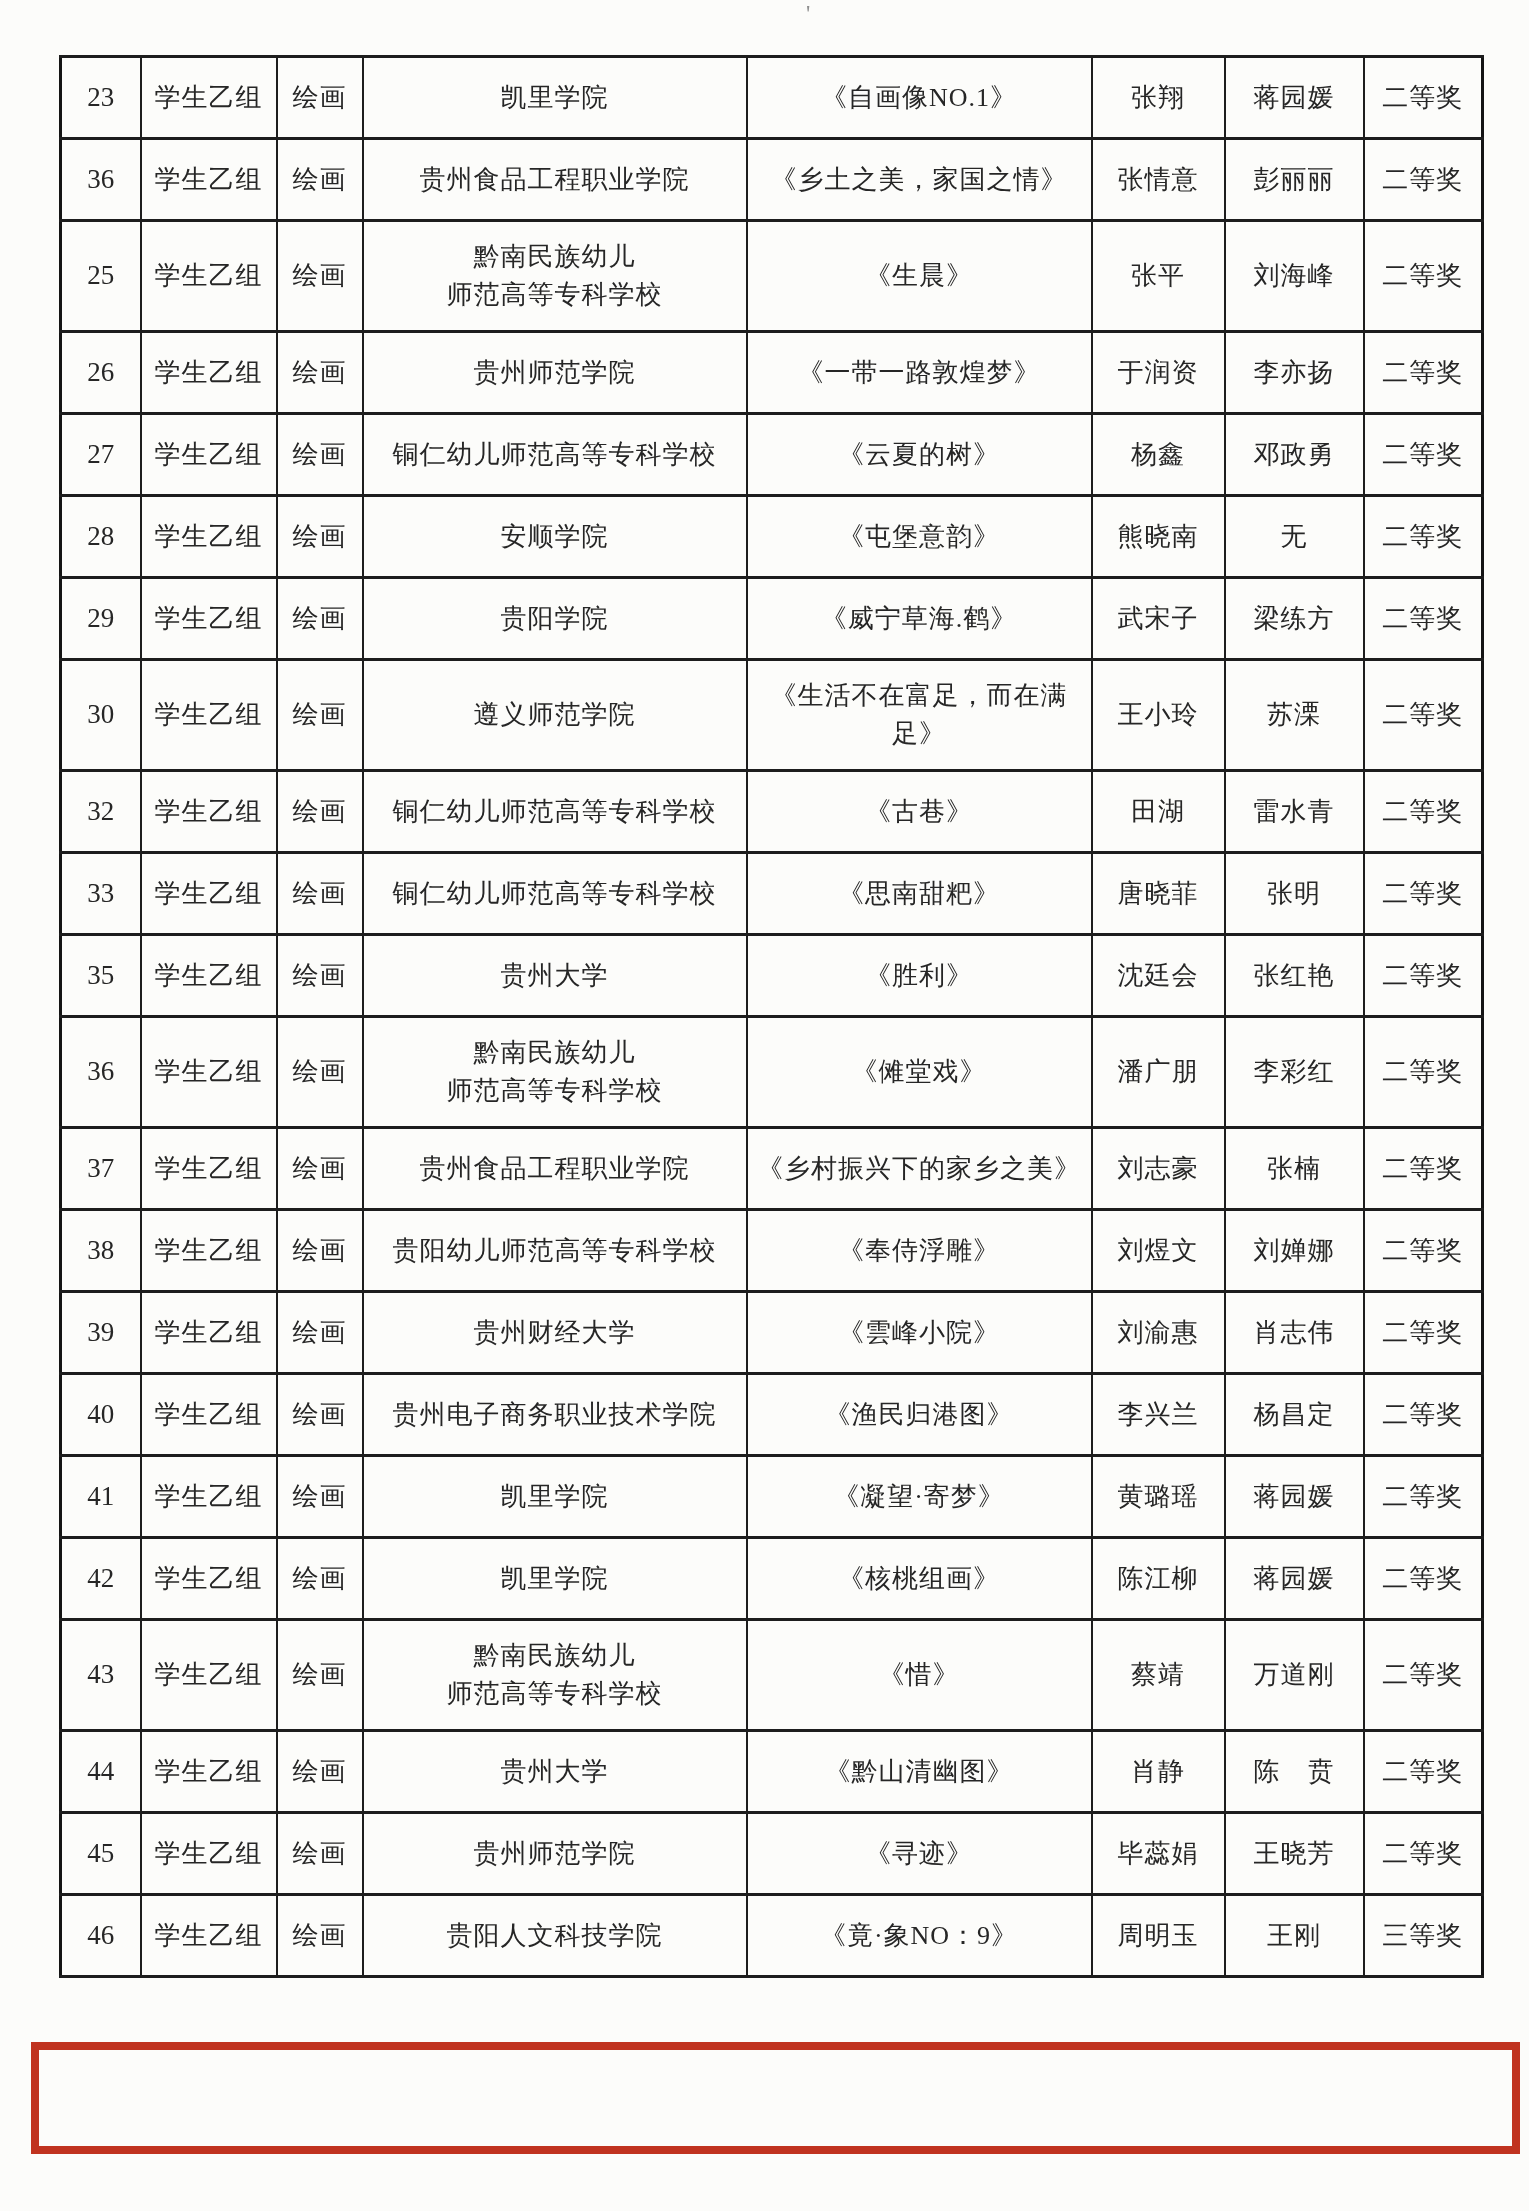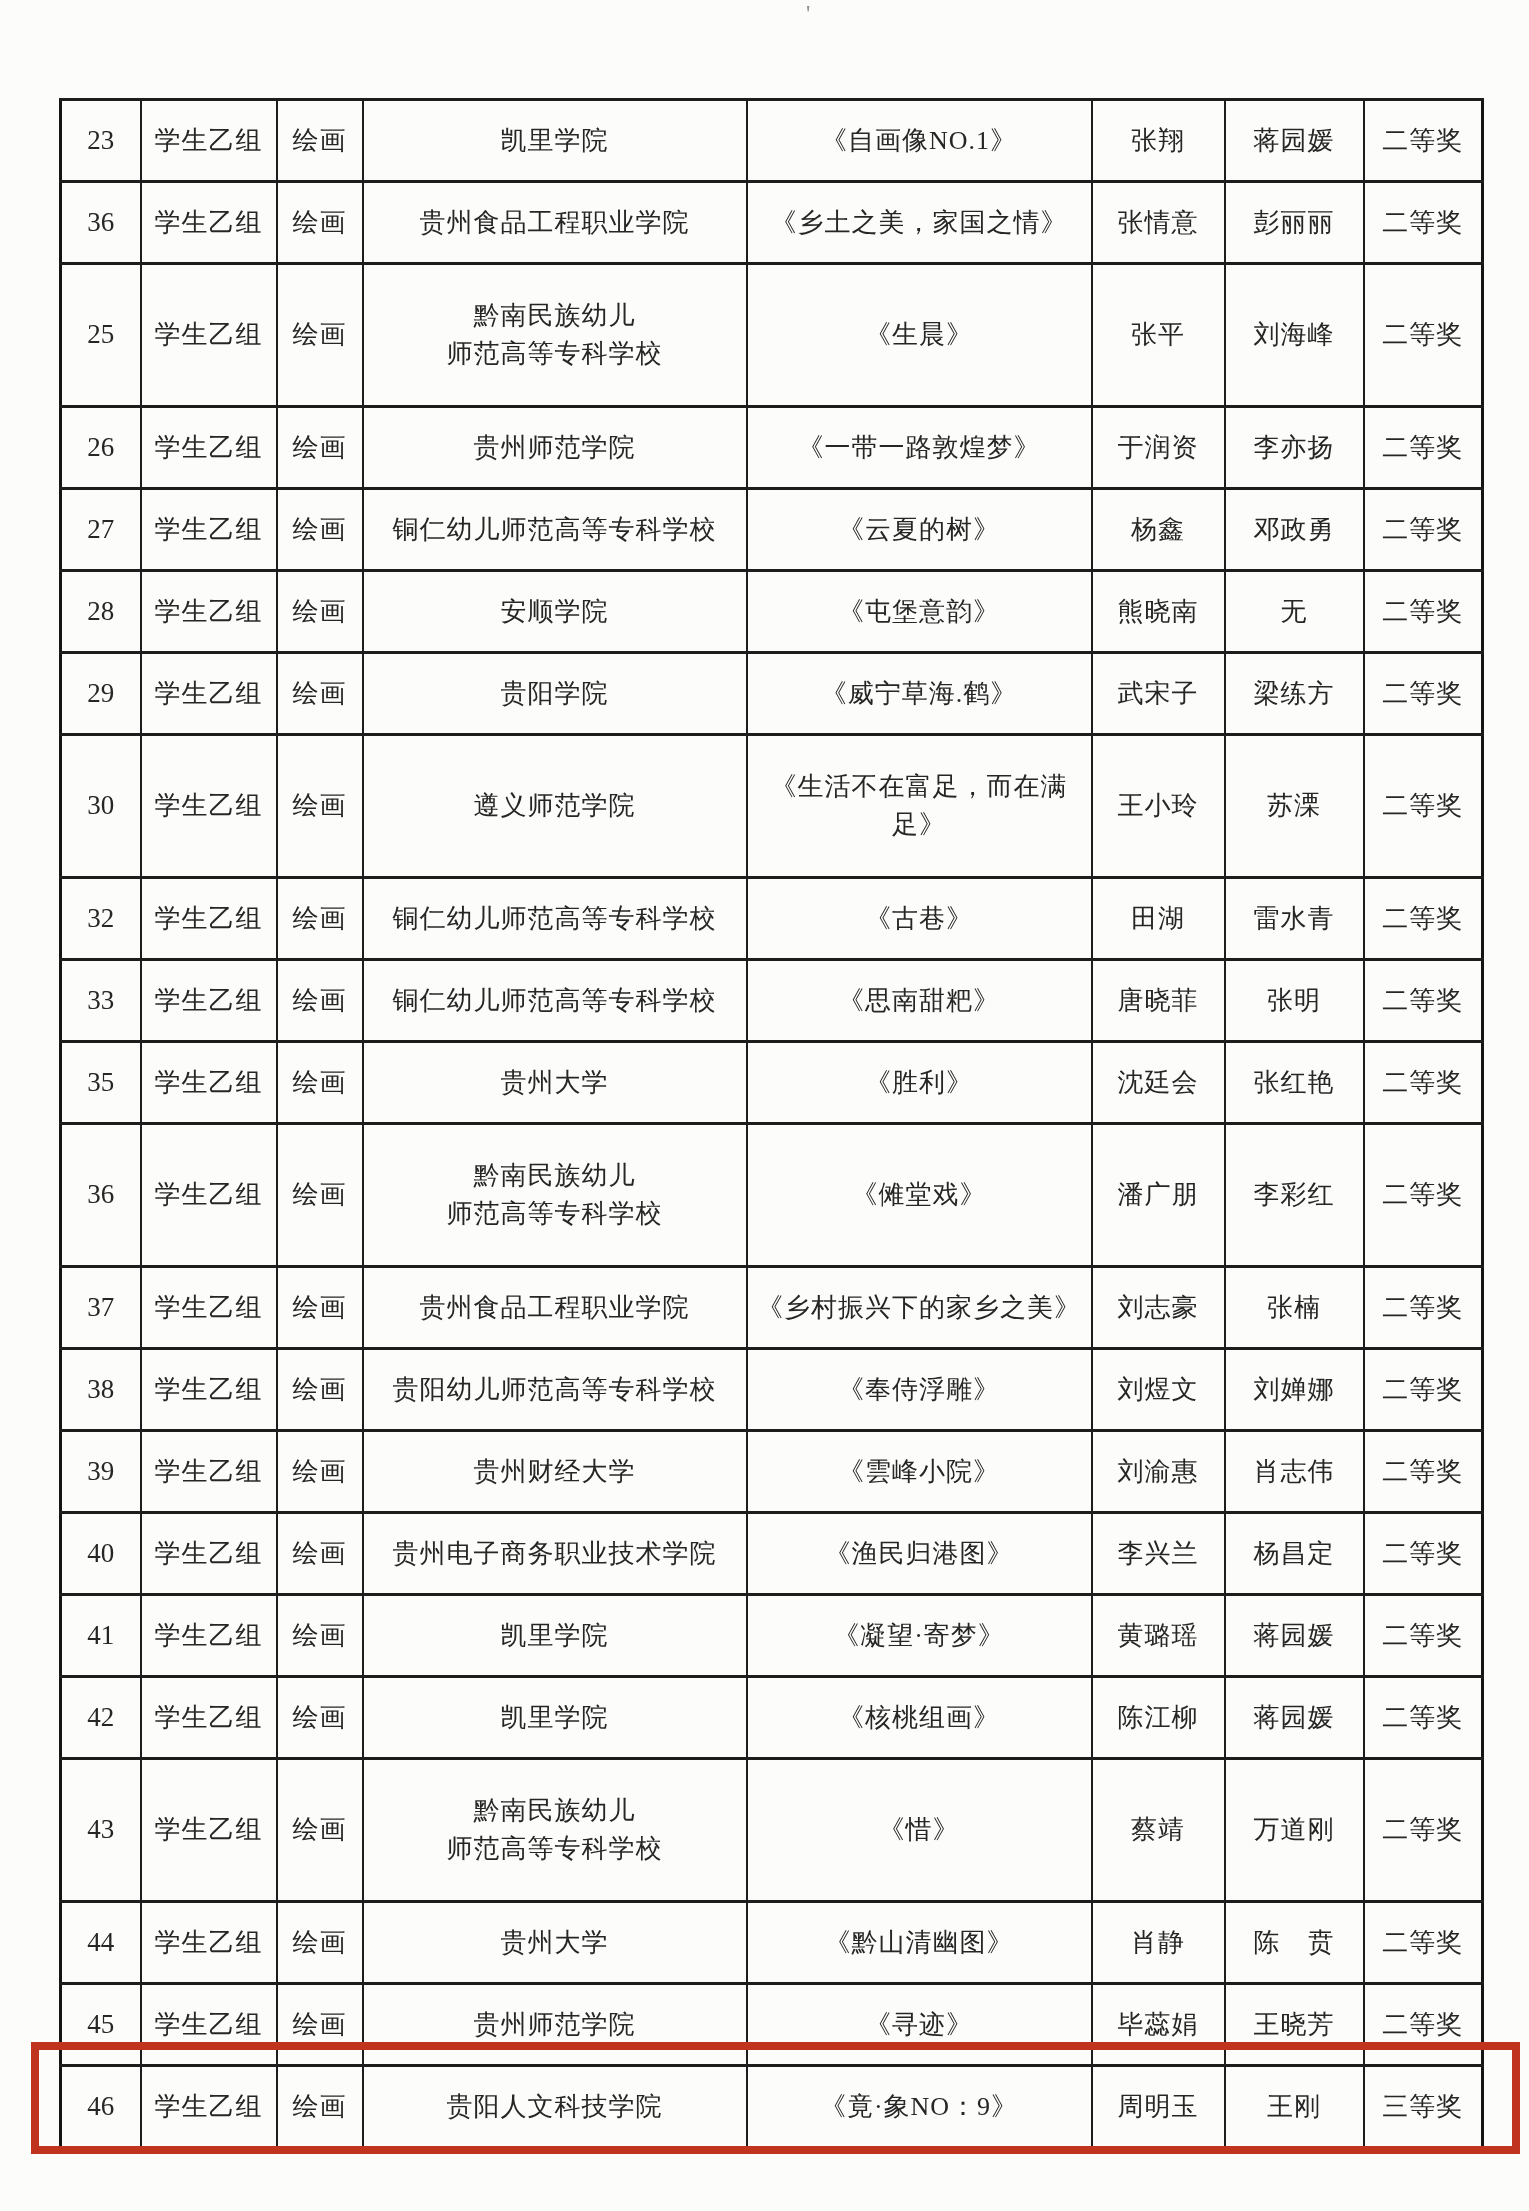--- a/index.html
+++ b/index.html
@@ -26,27 +26,26 @@
     user-select: none;
   }
   table.awards {
     position: absolute;
     left: 59px;
     top: 55px;
     width: 1422px;
     border-collapse: collapse;
     table-layout: fixed;
     border: 3px solid #141414;
-    margin-top: 43px;
   }
   table.awards tr {
     height: 82px;
   }
   table.awards tr.tall {
-    height: 143px;
+    height: 111px;
   }
   table.awards td {
     border: 2px solid #1d1d1d;
     border-top-width: 3px;
     border-bottom-width: 3px;
     text-align: center;
     vertical-align: middle;
     font-size: 26px;
     line-height: 1.45;
     color: #262626;

